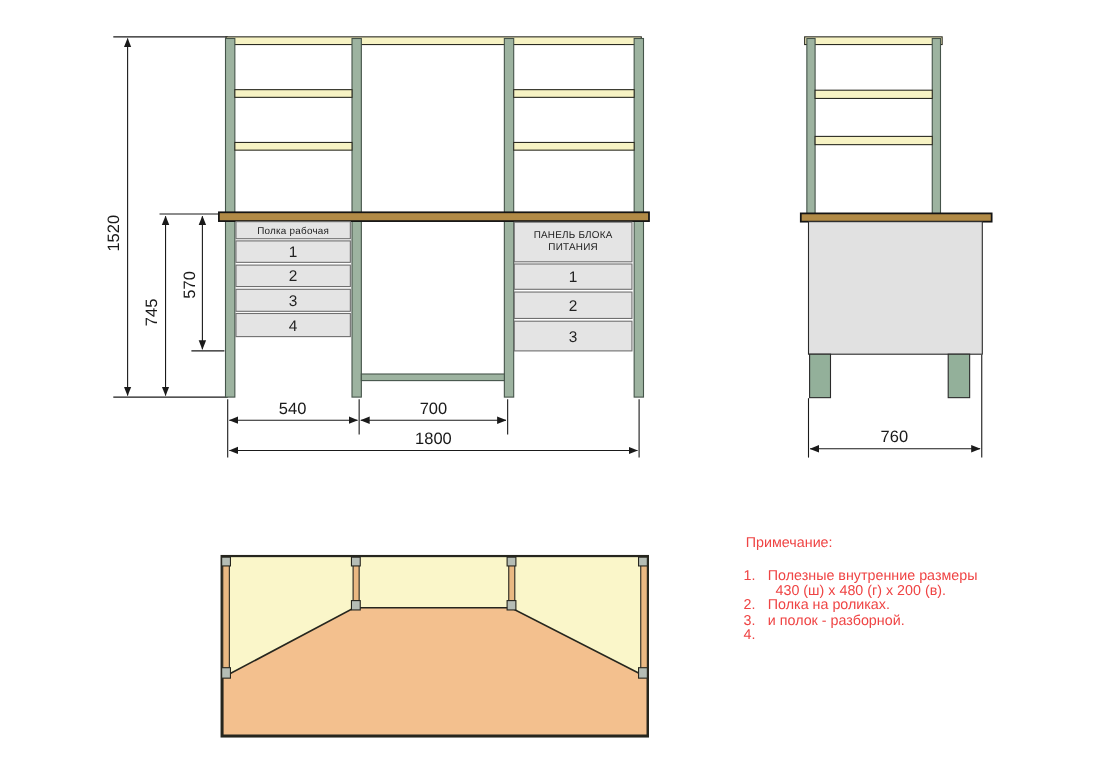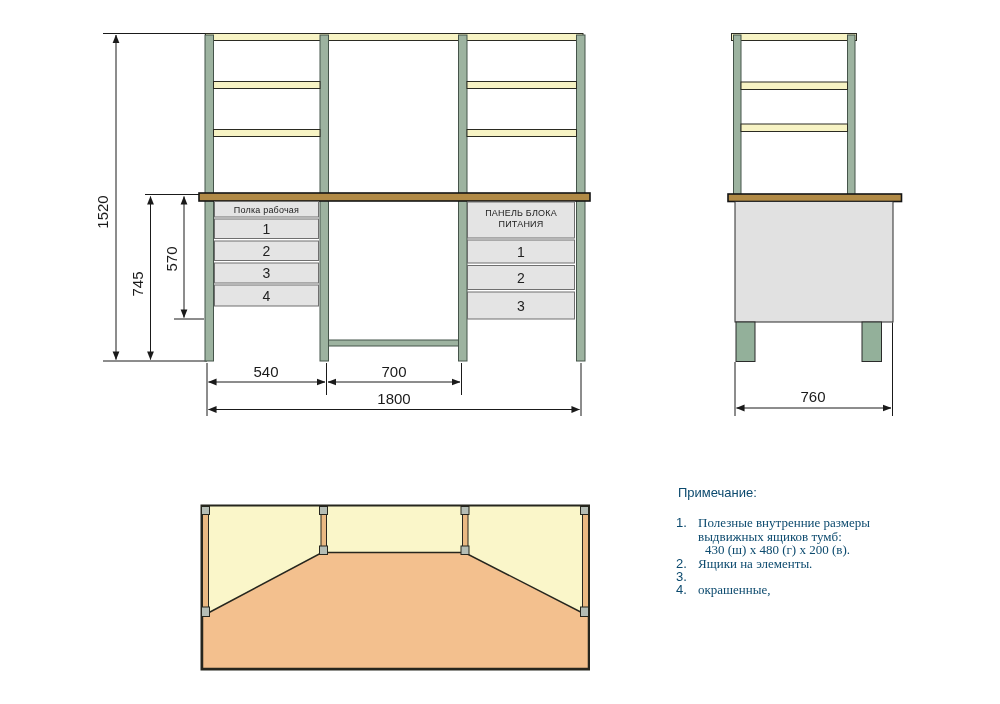--- a/index.html
+++ b/index.html
@@ -21,26 +21,26 @@
   .leg    { fill:#93b09a; stroke:#2a2a2a; stroke-width:1; }
   .dim    { stroke:#1a1a1a; stroke-width:1; fill:none; }
   .refline{ stroke:#1a1a1a; stroke-width:1; }
   .p-outer{ fill:#faf6c9; stroke:#26261e; stroke-width:2; }
   .p-floor{ fill:#f3c08e; stroke:#26261e; stroke-width:1.5; }
   .p-post { fill:#eab983; stroke:#26261e; stroke-width:1; }
   .p-cap  { fill:#b5bdb5; stroke:#26261e; stroke-width:1; }
   
   .notes {
     position:absolute; left:676px; top:486px; width:315px;
-    color:#0c4a6e; font-size:13px; line-height:13.4px;
+    color:#ef4444; font-size:13px; line-height:13.4px;
   }
   .notes-title { margin:0 0 17px 2px; }
   .note-item { display:flex; }
   .note-num  { width:22px; flex:none; }
-  .note-lines{ flex:1;font-family:Liberation Serif, serif; }
+  .note-lines{ flex:1; }
   .indent { padding-left:7px; }
 </style>
 </head>
 <body>
 
 <div class="page">
 
 <svg width="1000" height="704" viewBox="0 0 1000 704">
   <defs>
     <marker id="arr" viewBox="0 0 10 10" refX="9.5" refY="5" markerWidth="8.5" markerHeight="8.5" orient="auto-start-reverse">
@@ -182,39 +182,38 @@
   </g>
 </svg>
 
   <div class="notes">
     <p class="notes-title">Примечание:</p>
 
     <div class="note-item">
       <span class="note-num">1.</span>
       <div class="note-lines">
         <div>Полезные внутренние размеры</div>
-        <div>выдвижных  ящиков тумб:</div>
         <div class="indent">430 (ш) х 480 (г) х 200 (в).</div>
       </div>
     </div>
 
     <div class="note-item">
       <span class="note-num">2.</span>
       <div class="note-lines">
-        <div>Ящики на элементы.</div>
+        <div>Полка на роликах.</div>
       </div>
     </div>
 
     <div class="note-item">
       <span class="note-num">3.</span>
       <div class="note-lines">
+        <div>и полок - разборной.</div>
       </div>
     </div>
 
     <div class="note-item">
       <span class="note-num">4.</span>
       <div class="note-lines">
-        <div>окрашенные,</div>
       </div>
     </div>
   </div>
 
 </div>
 
 </body></html>

